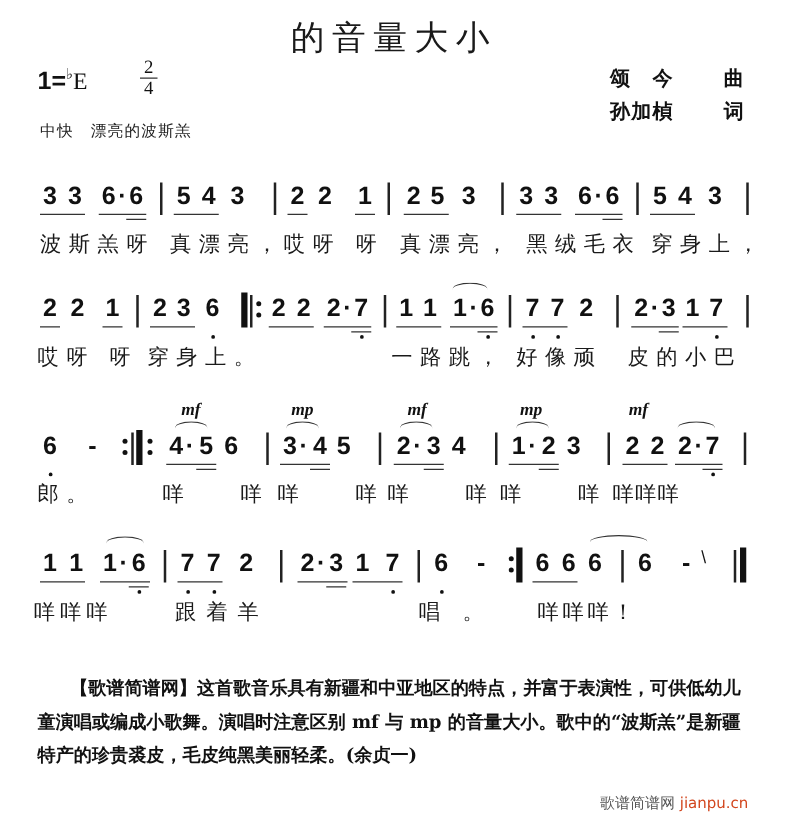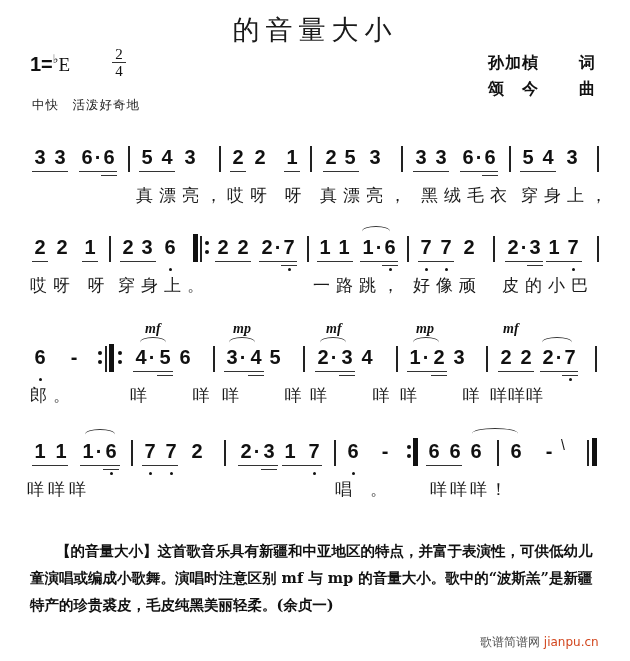--- a/index.html
+++ b/index.html
@@ -39,30 +39,30 @@
 
 <div class="key"><b>1=</b><sup>♭</sup><span>E</span></div>
 <div class="timesig">
   <div>2</div>
   <div class="line"></div>
   <div>4</div>
 </div>
 
 <div class="credits">
   <div class="row">
+      <span>颂　今</span>
+      <span>曲</span>
+    </div>
+  <div class="row">
       <span>孙加楨</span>
       <span>词</span>
     </div>
-  <div class="row">
-      <span>颂　今</span>
-      <span>曲</span>
-    </div>
-</div>
-
-<div class="tempo">中快　活泼好奇地</div>
+</div>
+
+<div class="tempo">中快　漂亮的波斯羔</div>
 
 <div class="line-row" style="top:146px">
   <div class="notes">
     <span class="note" style="left:33px">3</span>
       <span class="note" style="left:53px">3</span>
     <div class="ul" style="left:32px;width:36px;top:25px"></div>
     <span class="note" style="left:80px">6</span>
       <span class="note" style="left:94px;width:8px">·</span>
       <span class="note" style="left:102px">6</span>
     <div class="ul" style="left:79px;width:38px;top:25px"></div>
@@ -93,20 +93,21 @@
     <div class="ul" style="left:460px;width:38px;top:25px"></div>
       <div class="ul" style="left:482px;width:16px;top:29px"></div>
     <div class="bar" style="left:509px"></div>
     <span class="note" style="left:521px">5</span>
       <span class="note" style="left:541px">4</span>
     <div class="ul" style="left:520px;width:36px;top:25px"></div>
     <span class="note" style="left:565px">3</span>
     <div class="bar" style="left:597px"></div>
   </div>
   <div class="lyrics">
+    <span class="lyr" style="left:32px">波斯羔呀</span>
     <span class="lyr" style="left:136px">真漂亮，</span>
     <span class="lyr" style="left:227px">哎呀 呀</span>
     <span class="lyr" style="left:320px">真漂亮，</span>
     <span class="lyr" style="left:421px">黑绒毛衣</span>
     <span class="lyr" style="left:521px">穿身上，</span>
   </div>
 </div>
 
 <div class="line-row" style="top:236px">
   <div class="notes">
@@ -269,20 +270,21 @@
     <span class="note" style="left:469px">6</span>
     <div class="bar" style="left:497px"></div>
     <span class="note" style="left:509px">6</span>
     <span class="note" style="left:542px">-</span>
     <span class="note" style="left:556px;top:-6px;font-size:14px;font-weight:normal">\</span>
     <div class="bar" style="left:587px"></div>
       <div class="barthick" style="left:592px;top:-2px"></div>
   </div>
   <div class="lyrics">
     <span class="lyr" style="left:27px;letter-spacing:4px">咩咩咩</span>
+    <span class="lyr" style="left:140px;letter-spacing:8px">跟着羊</span>
     <span class="lyr" style="left:335px;letter-spacing:18px">唱。</span>
     <span class="lyr" style="left:430px;letter-spacing:3px">咩咩咩！</span>
   </div>
 </div>
 
-<div class="note-text"><span>【的音量大小】</span><span>这首歌音乐具有新疆和中亚地区的特点，并富于表演性，可供低幼儿童演唱或编成小歌舞。演唱时注意区别 mf 与 mp 的音量大小。歌中的“波斯羔”是新疆特产的珍贵裘皮，毛皮纯黑美丽轻柔。(余贞一)</span></div>
+<div class="note-text"><span>【歌谱简谱网】</span><span>这首歌音乐具有新疆和中亚地区的特点，并富于表演性，可供低幼儿童演唱或编成小歌舞。演唱时注意区别 mf 与 mp 的音量大小。歌中的“波斯羔”是新疆特产的珍贵裘皮，毛皮纯黑美丽轻柔。(余贞一)</span></div>
 
 <div class="watermark"><span style="color:#555">歌谱简谱网</span> <span>jianpu.cn</span></div>
 
 </body></html>

